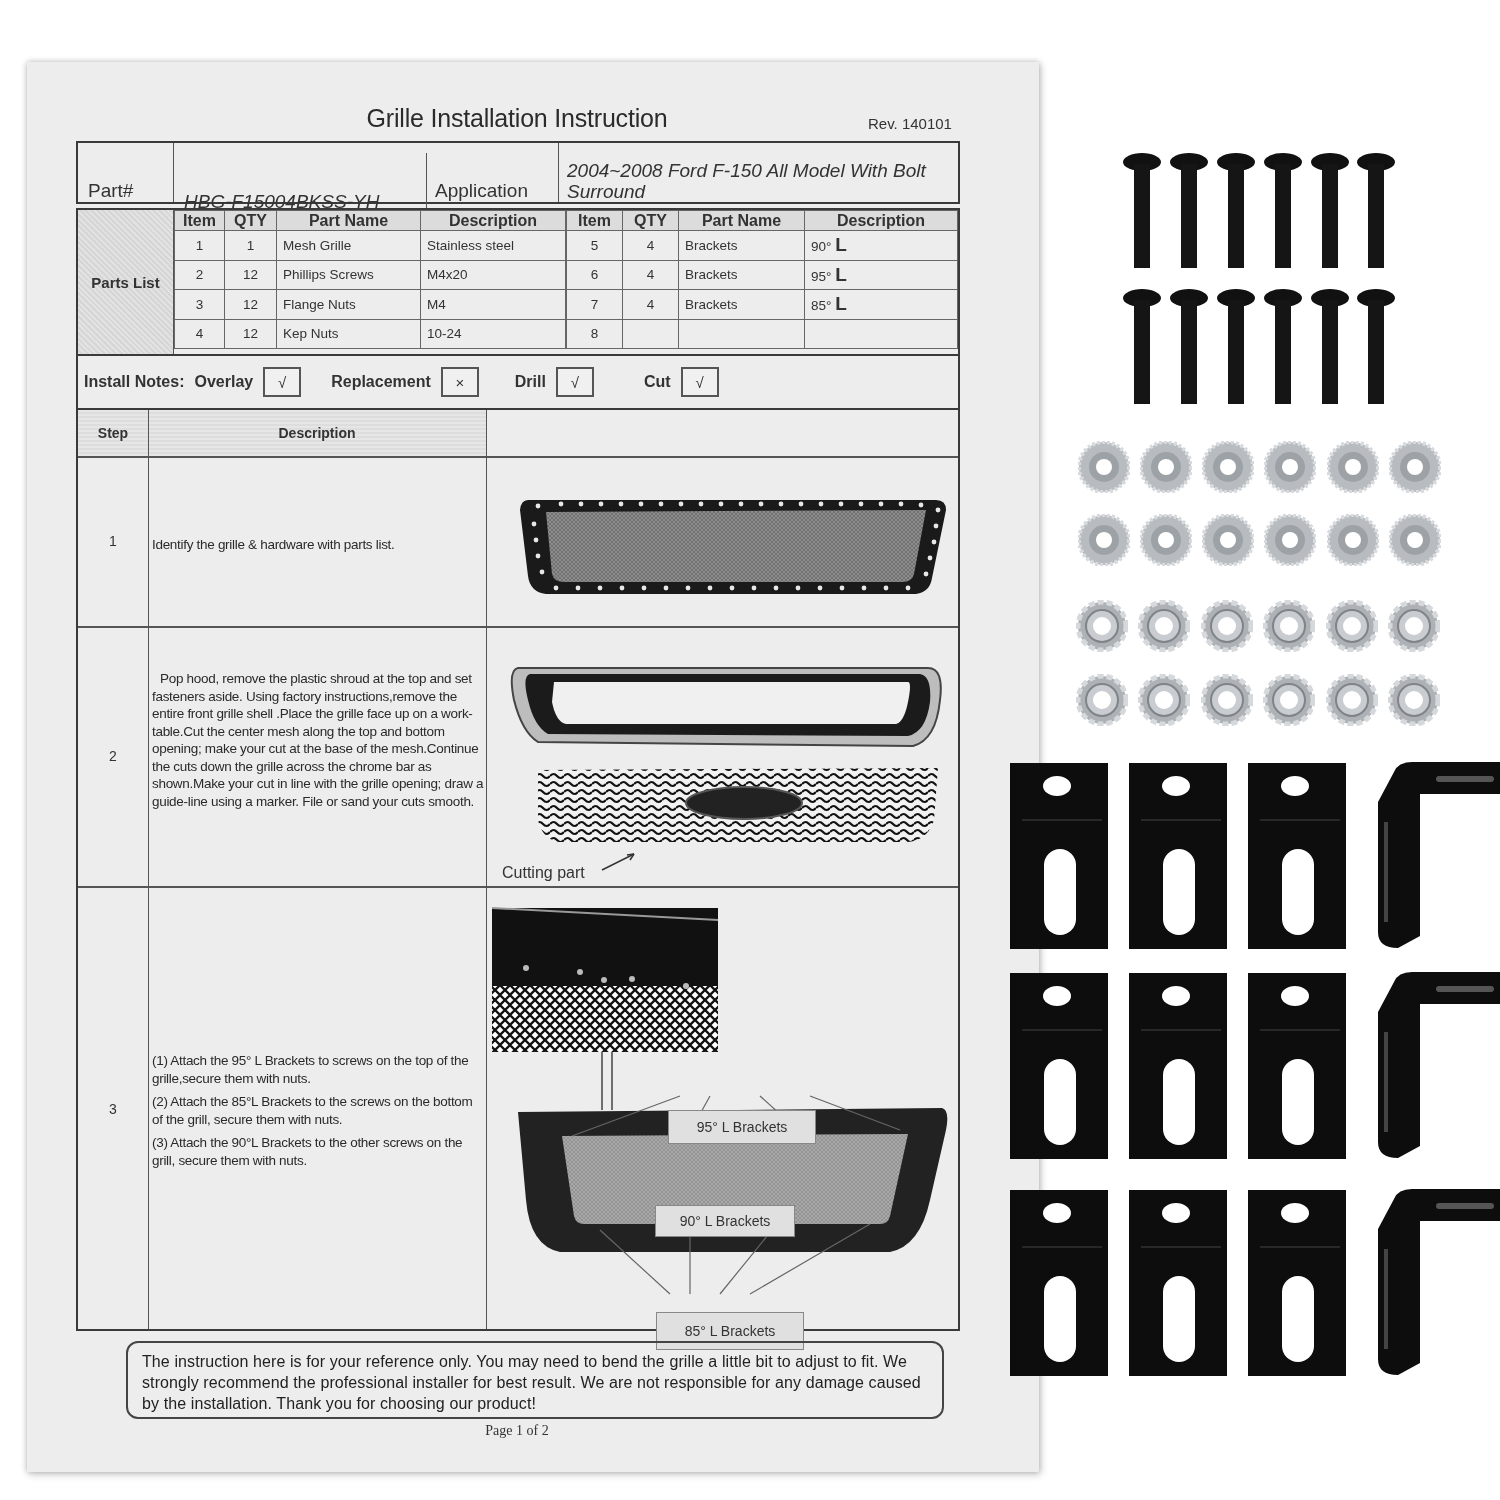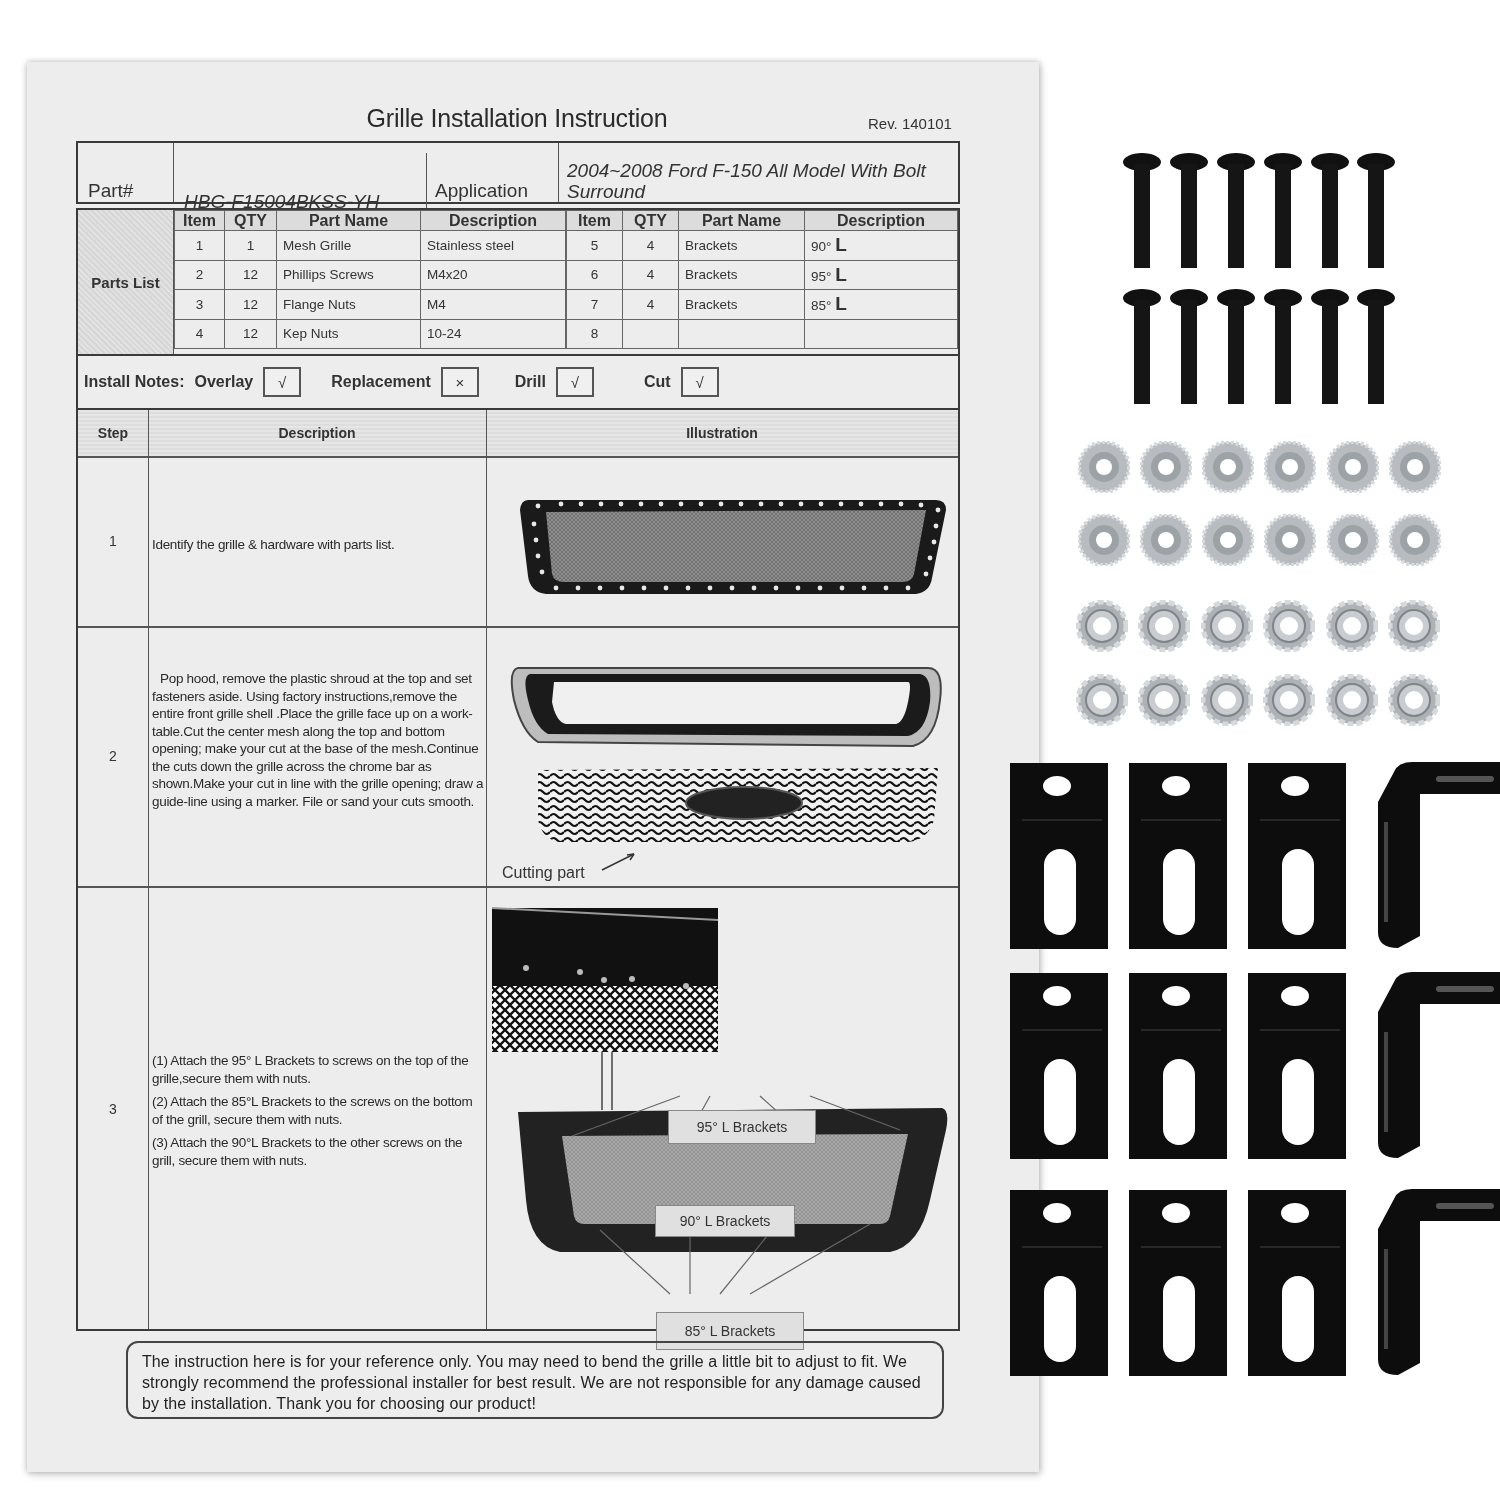--- a/index.html
+++ b/index.html
@@ -194,21 +194,20 @@
     </span>
     <span class="note-item" style="margin-left:50px;">
       <span>Cut</span>
       <span class="cbox">√</span>
     </span>
   </div>
 
   <div class="frame steps">
     <div class="shdr" style="left:0;width:70px;text-align:center;">Step</div>
     <div class="shdr" style="left:70px;width:338px;">Description</div>
-    <div class="shdr" style="left:408px;width:472px;">Illustration</div>
 
     <div class="col-line" style="left:70px;"></div>
     <div class="col-line" style="left:408px;"></div>
     <div class="row-line" style="top:46px;"></div>
     <div class="row-line" style="top:216px;"></div>
     <div class="row-line" style="top:476px;"></div>
 
     <div class="stepnum" style="top:46px;height:170px;">1</div>
     <div class="stepdesc" style="top:126px;">
       <p>Identify the grille &amp; hardware with parts list.</p>
@@ -334,20 +333,21 @@
         <path d="M190 196 L82 236 M220 196 L200 232 M270 196 L312 234 M320 196 L410 230"></path>
         <path d="M180 394 L110 330 M200 394 L200 330 M230 394 L282 330 M260 394 L380 324"></path>
       </g>
     </svg>
     <div class="callout" style="left:590px;top:700px;width:148px;height:34px;">95° L Brackets</div>
     <div class="callout" style="left:577px;top:795px;width:140px;height:32px;">90° L Brackets</div>
     <div class="callout" style="left:578px;top:902px;width:148px;height:38px;">85° L Brackets</div>
   </div>
 
   <div class="disclaimer">The instruction here is for your reference only. You may need to bend the grille a little bit to adjust to fit. We strongly recommend the professional installer for best result. We are not responsible for any damage caused by the installation. Thank you for choosing our product!</div>
+  <div class="pageno">Page 1 of 2</div>
 </div>
 
 <div class="hardware">
 
   <div>
     <svg class="screw" style="left:1122px;top:152px" viewBox="0 0 40 118">
         <ellipse cx="20" cy="10" rx="19" ry="9" fill="#111"></ellipse>
         <rect x="12" y="12" width="16" height="104" fill="#151515"></rect>
       </svg>
     <svg class="screw" style="left:1169px;top:152px" viewBox="0 0 40 118">

